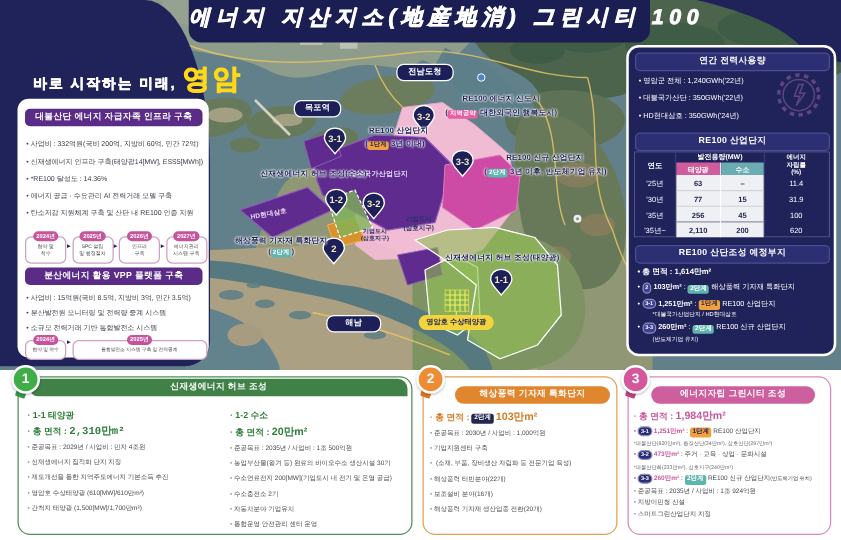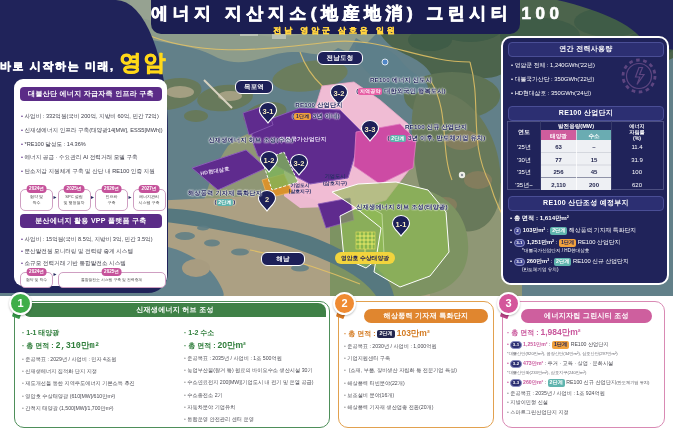--- a/index.html
+++ b/index.html
@@ -246,21 +246,21 @@
     
     <div class="abs" style="left:200px;top:165px;width:60px;color:#e8d9f2;font-weight:bold;font-size:5.2px;transform:rotate(-10deg);letter-spacing:0.2px;">HD현대삼호</div>
     
     <div class="abs" style="left:312px;top:173px;width:46px;color:#283066;font-weight:bold;font-size:5.2px;text-align:center;line-height:1.25;">기업도시<br>(삼호지구)</div>
     
     <div class="abs" style="left:280px;top:183px;width:40px;color:#283066;font-weight:bold;font-size:4.8px;text-align:center;line-height:1.25;">기업도시<br>(삼호지구)</div>
   </div>
 
   <div class="abs navy" id="leftpanel" style="left:0;top:0;width:168px;height:293px;border-top-right-radius:52px 132px;border-bottom-right-radius:20px;"></div>
 
-  <div class="abs" style="left:0px;top:48px;width:194px;text-align:left;white-space:nowrap;">
+  <div class="abs" style="left:0px;top:48px;width:194px;text-align:right;white-space:nowrap;">
     <span style="color:#fff;font-weight:bold;font-size:11px;letter-spacing:1.6px;-webkit-text-stroke:0.5px #fff;">바로 시작하는 미래, </span><span style="color:#ffd818;font-weight:bold;font-size:22px;letter-spacing:2px;-webkit-text-stroke:0.8px #ffd818;">영암</span>
   </div>
 
   <div class="abs" style="left:14px;top:79px;width:153px;height:207px;background:#fff;border-radius:9px;"></div>
 
   <div class="abs phead" style="left:20px;top:87px;width:142px;">대불산단 에너지 자급자족 인프라 구축</div>
 
   <div class="abs" style="left:21px;top:110px;width:144px;">
     <div class="lbul">사업비 : 332억원(국비 200억, 지방비 60억, 민간 72억)</div>
     <div class="lbul">신재생에너지 인프라 구축(태양광14[MW], ESS5[MWh])</div>
@@ -312,23 +312,22 @@
     <div class="tlarrow" style="left:32.5px;top:4px;">►</div>
 
     <div class="tlbox" style="left:37.5px;width:106px;height:14px;">
         <span class="tlyear">2025년</span>
         <span class="tltxt" style="top:5px;font-size:3.8px;">통합발전소 시스템 구축 및 전력중계</span>
       </div>
   </div>
 
   <div class="abs" id="banner" style="left:151px;top:0;width:369px;height:34px;background:#1b1e52;border-radius:0 0 10px 10px;text-align:center;">
 
-    <div style="color:#fff;font-weight:bold;font-size:17px;margin-top:2px;letter-spacing:4.5px;white-space:nowrap;-webkit-text-stroke:0.7px #fff;">에너지 지산지소(地産地消) 그린시티 100</div>
-
-    <div style="color:#ffd23f;font-weight:bold;font-size:8px;letter-spacing:2.9px;-webkit-text-stroke:0.4px #ffd23f;">전남 영암군 삼호읍 일원</div>
+    <div style="color:#fff;font-weight:bold;font-size:17px;margin-top:2px;letter-spacing:4.5px;white-space:nowrap;font-style:italic;-webkit-text-stroke:0.7px #fff;">에너지 지산지소(地産地消) 그린시티 100</div>
+
   </div>
 
   <div class="abs navy" id="rightpanel" style="left:501px;top:36px;width:164px;height:245px;border:2px solid #fff;border-radius:10px;"></div>
 
   <div class="abs rhead" style="left:508px;top:42px;width:154px;">연간 전력사용량</div>
 
   <div class="abs" style="left:511px;top:58px;width:130px;">
     <div class="rbul">영암군 전체 : 1,240GWh('22년)</div>
     <div class="rbul">대불국가산단 : 350GWh('22년)</div>
     <div class="rbul">HD현대삼호 : 350GWh('24년)</div>

